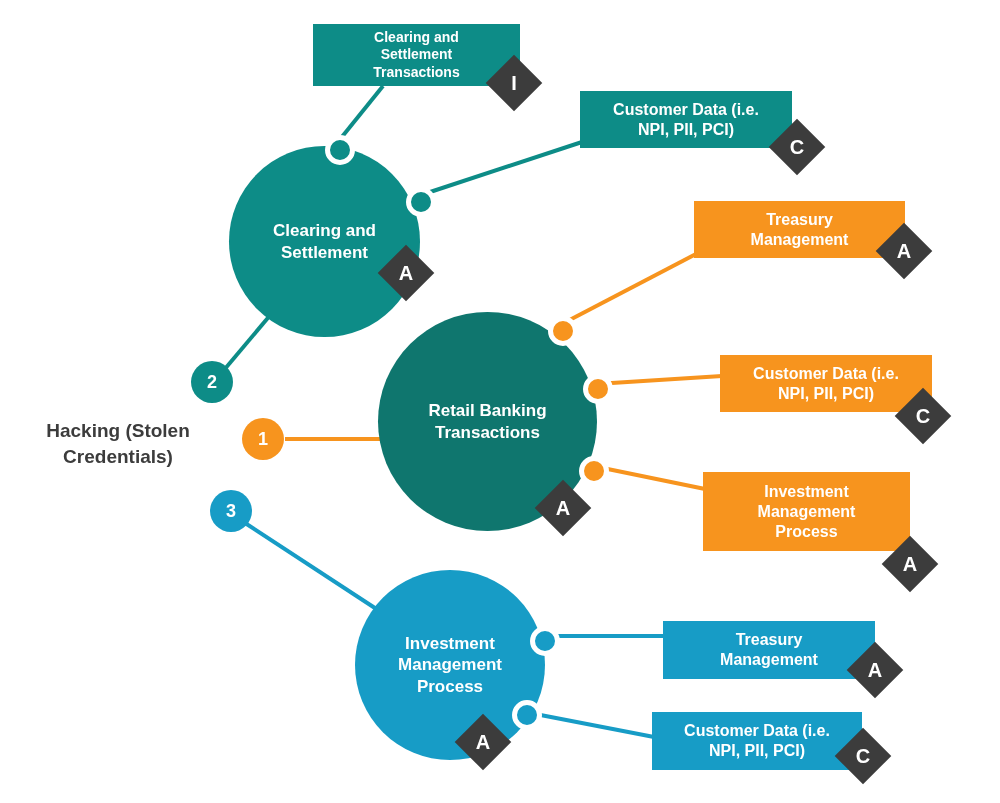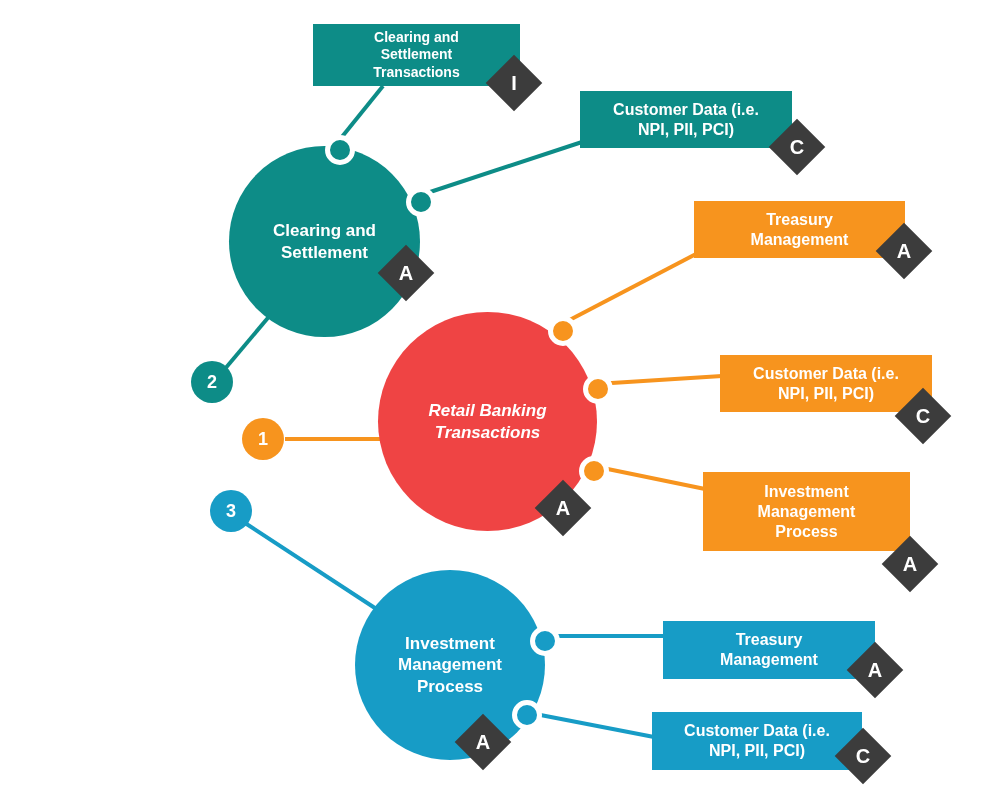--- a/index.html
+++ b/index.html
@@ -46,23 +46,22 @@
 
   #circle-clearing {
     left: 229px; top: 146px;
     width: 191px; height: 191px;
     background: #0D8C87;
     font-size: 17px;
   }
   #circle-retail {
     left: 378px; top: 312px;
     width: 219px; height: 219px;
-    background: #ef4444;
+    background: #0f766e;
     font-size: 17px;
-    font-style: italic;
   }
   #circle-investment {
     left: 355px; top: 570px;
     width: 190px; height: 190px;
     background: #179CC6;
     font-size: 17px;
   }
 
   
   .step-bubble {
@@ -181,20 +180,22 @@
 
     <line x1="593" y1="466" x2="705" y2="489" stroke="#F7941E" stroke-width="4"></line>
 
     <line x1="245" y1="523" x2="381" y2="612" stroke="#179CC6" stroke-width="4"></line>
 
     <line x1="543" y1="636" x2="665" y2="636" stroke="#179CC6" stroke-width="4"></line>
 
     <line x1="525" y1="712" x2="654" y2="737" stroke="#179CC6" stroke-width="4"></line>
   </svg>
 
+  <div id="threat-caption">Hacking (Stolen
+Credentials)</div>
 
   <div class="step-bubble" id="step-1">
     <span>1</span>
   </div>
   <div class="step-bubble" id="step-2">
     <span>2</span>
   </div>
   <div class="step-bubble" id="step-3">
     <span>3</span>
   </div>

